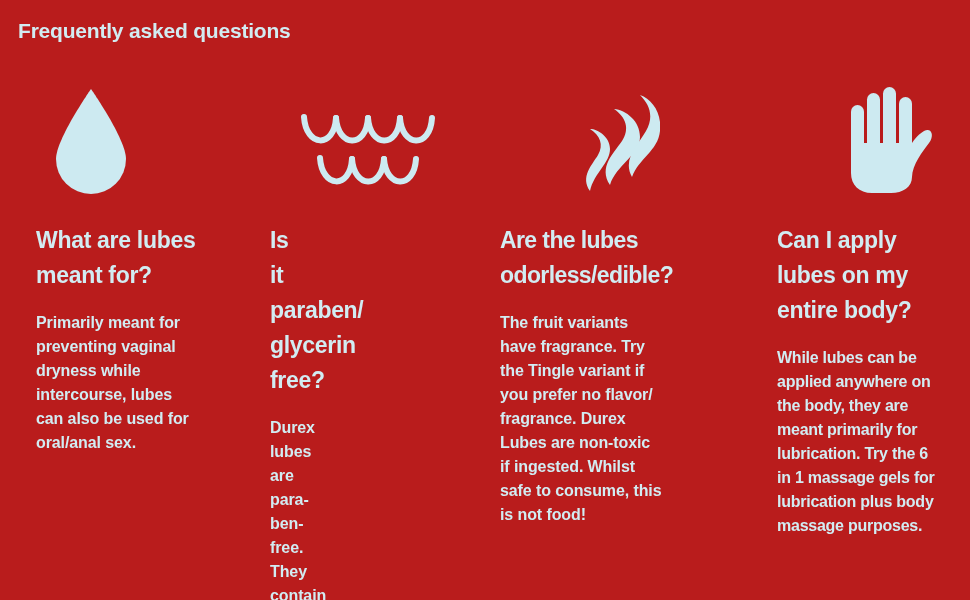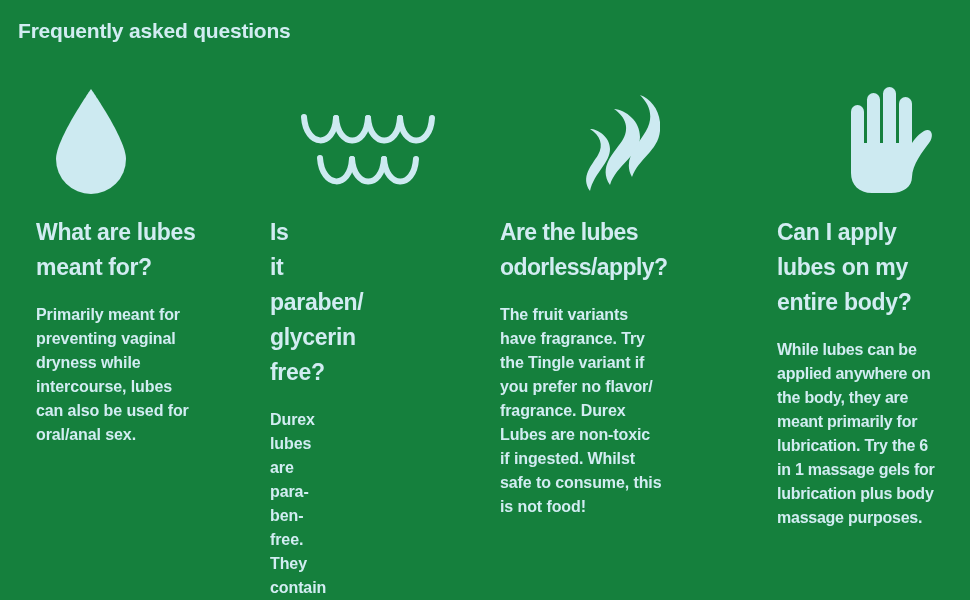--- a/index.html
+++ b/index.html
@@ -9,21 +9,21 @@
   body {
     width: 970px;
     height: 600px;
     overflow: hidden;
     font-family: "Liberation Sans", sans-serif;
   }
   #faq-panel {
     position: relative;
     width: 970px;
     height: 600px;
-    background: #15803d;
+    background: #b91c1c;
     box-sizing: border-box;
   }
   #faq-title {
     position: absolute;
     left: 18px;
     top: 18px;
     font-size: 21px;
     font-weight: bold;
     color: #d2ecf2;
     letter-spacing: -0.2px;
@@ -67,21 +67,21 @@
   }
   .faq-icon svg {
     display: block;
   }
   .icon-droplet  { margin-left: 12px; }
   .icon-waves    { margin-left: 28px; }
   .icon-steam    { margin-left: 70px; }
   .icon-hand     { margin-left: 62px; }
 
   .faq-question {
-    margin-top: 20px;
+    margin-top: 28px;
     font-size: 23px;
     font-weight: bold;
     color: #d2ecf2;
     line-height: 35px;
     letter-spacing: -0.3px;
     white-space: pre-line;
   }
   .faq-answer {
     margin-top: 18px;
     font-size: 16px;
@@ -145,21 +145,21 @@
 
     <div class="faq-col col-2">
       <div class="faq-icon icon-steam">
         <svg width="90" height="110" viewBox="0 0 90 110" xmlns="http://www.w3.org/2000/svg">
           <path d="M20 106 C10 92 22 80 28 70 C34 60 30 50 20 44 C28 44 40 52 40 64 C40 78 24 88 20 106 Z" fill="#cdeaf1"></path>
           <path d="M40 100 C28 82 44 68 52 56 C60 44 56 32 44 24 C56 25 70 36 70 52 C70 70 46 80 40 100 Z" fill="#cdeaf1"></path>
           <path d="M62 92 C52 74 68 60 76 46 C84 32 80 20 70 10 C82 14 92 28 90 46 C88 66 68 74 62 92 Z" fill="#cdeaf1"></path>
         </svg>
       </div>
       <div class="faq-question">Are the lubes
-odorless/apply?</div>
+odorless/edible?</div>
       <div class="faq-answer">The fruit variants
 have fragrance. Try
 the Tingle variant if
 you prefer no flavor/
 fragrance. Durex
 Lubes are non-toxic
 if ingested. Whilst
 safe to consume, this
 is not food!</div>
     </div>

